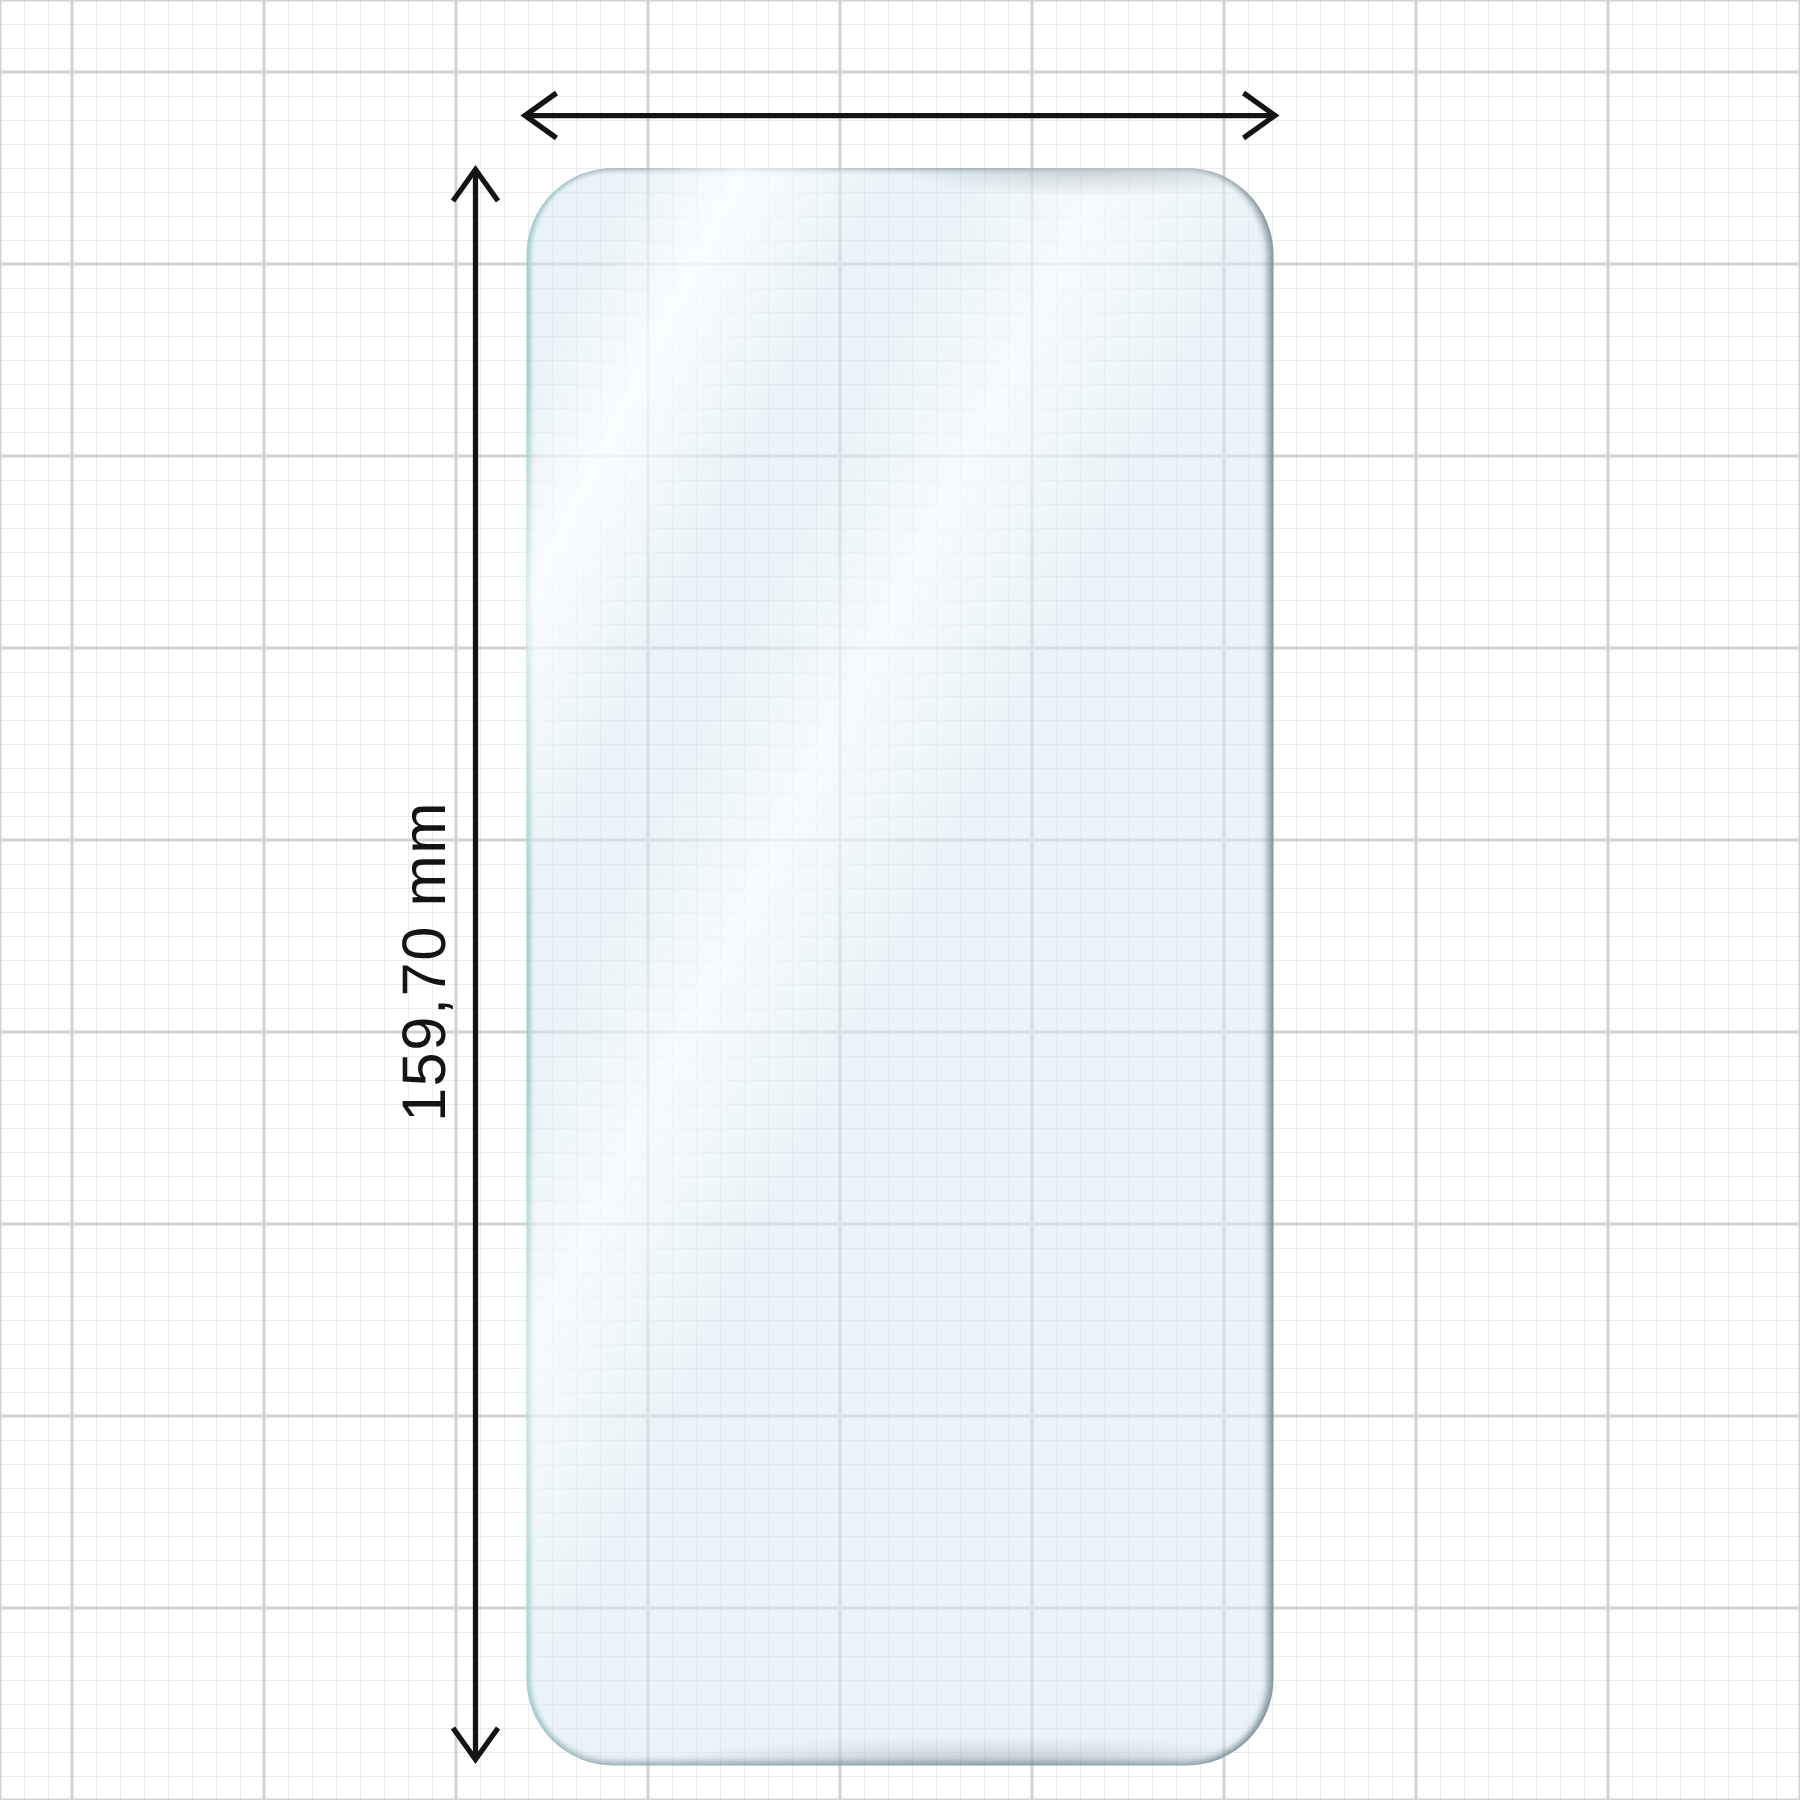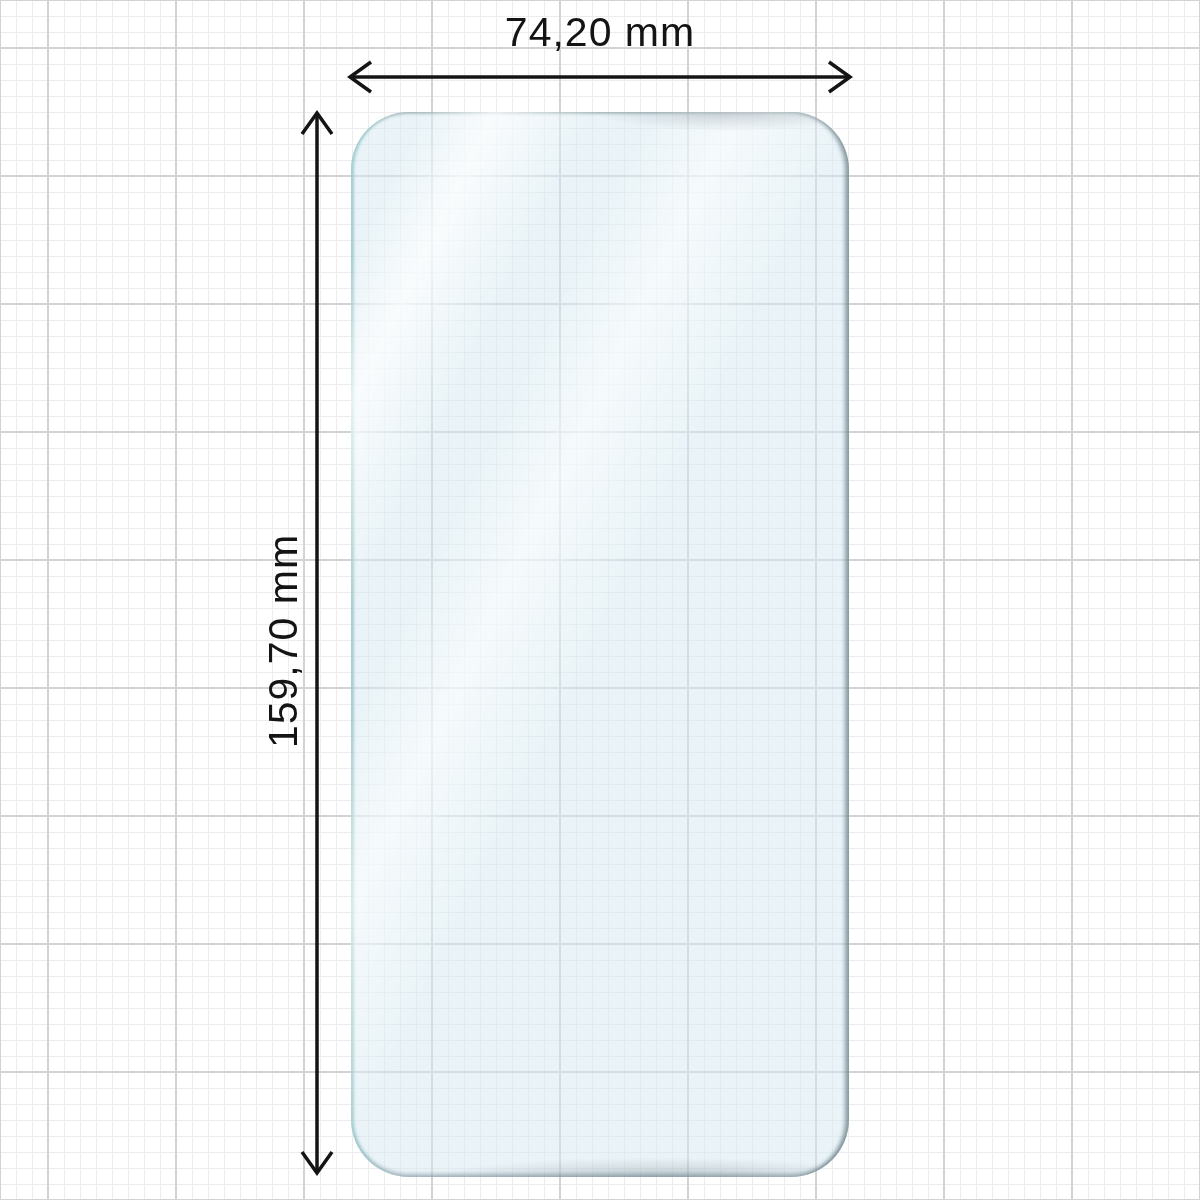--- a/index.html
+++ b/index.html
@@ -110,17 +110,16 @@
     <polyline points="30,5 9,20 30,35"></polyline>
     <polyline points="488,5 509,20 488,35"></polyline>
   </svg>
 
   <svg class="arrow arrow-v" width="40" height="1082" viewBox="0 0 40 1082">
     <line x1="20" y1="13" x2="20" y2="1073"></line>
     <polyline points="5,34 20,13 35,34"></polyline>
     <polyline points="5,1052 20,1073 35,1052"></polyline>
   </svg>
 
-  <div class="label label-w">74,20 mm</div>
 
   <div class="label label-h">159,70 mm</div>
 
 </div>
 
 </body></html>

